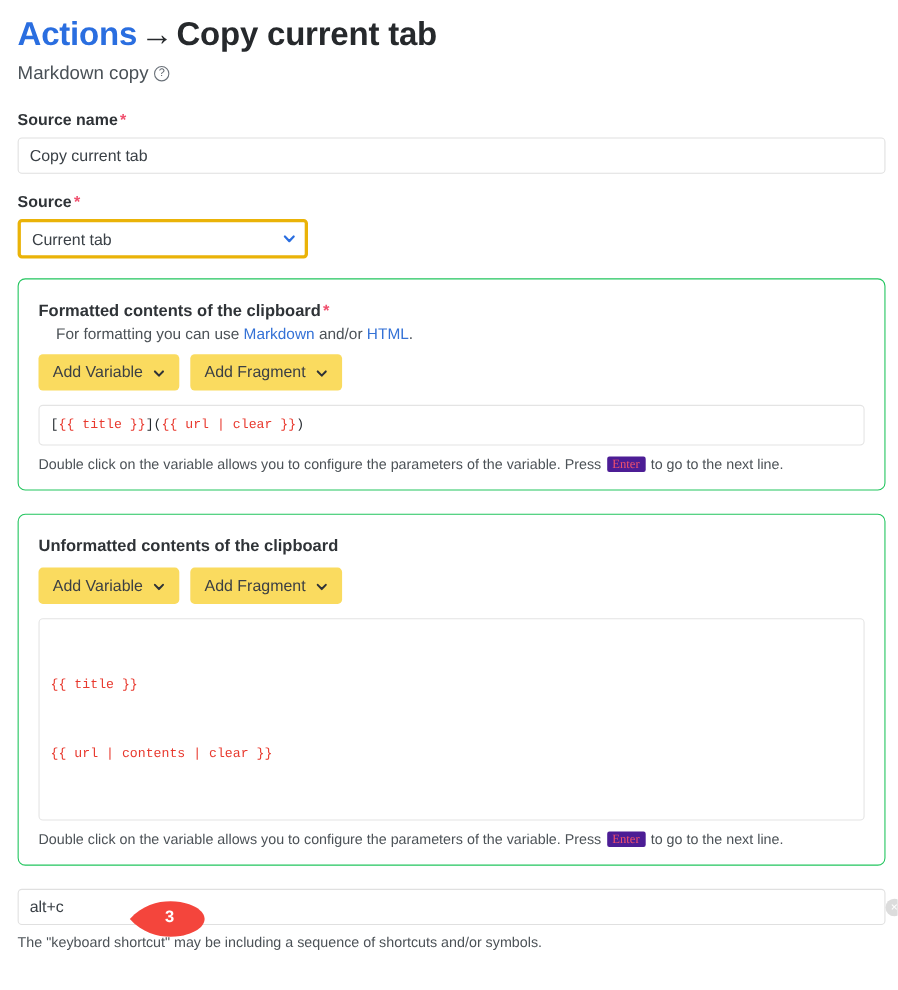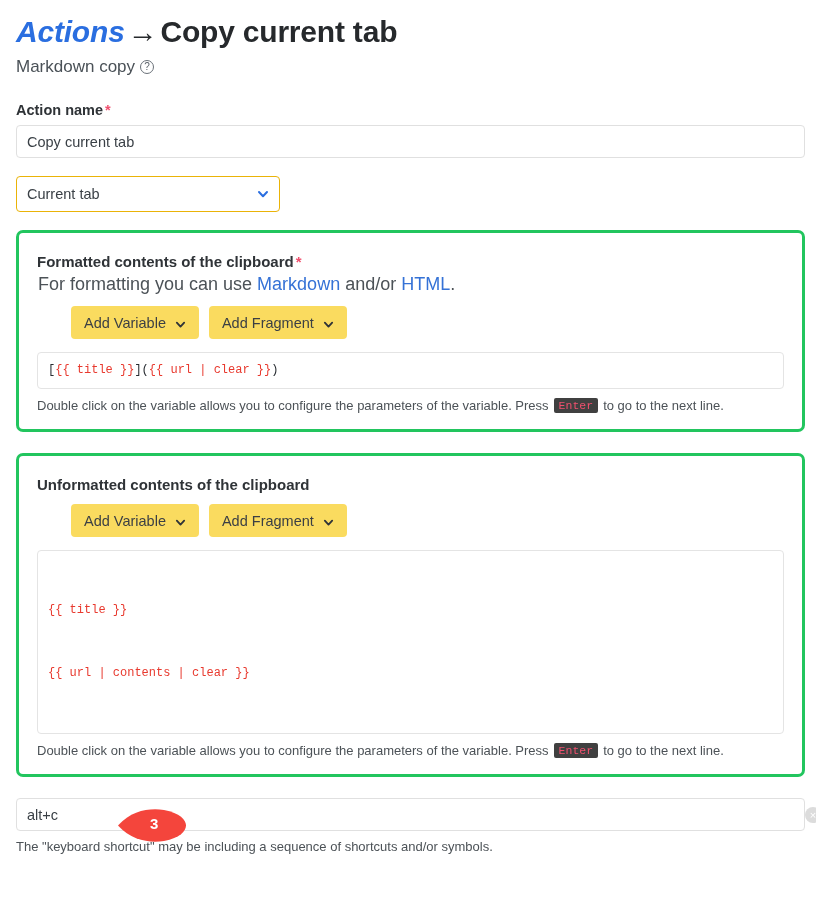--- a/index.html
+++ b/index.html
@@ -28,21 +28,20 @@
     font-weight: bold;
     letter-spacing: -0.2px;
     line-height: 36px;
     margin: 0 0 6px 0;
     white-space: nowrap;
   }
   .page-title .crumb-link {
     color: #2a6ee0;
     text-decoration: none;
     cursor: pointer;
-    font-style: italic;
   }
   .page-title .crumb-arrow {
     color: #26292c;
     font-weight: normal;
     padding: 0 3px;
   }
   .page-title .crumb-current { color: #26292c; }
 
   .subtitle {
     font-size: 17px;
@@ -92,21 +91,21 @@
   .field-block { margin-bottom: 18px; }
 
   .select-wrap {
     position: relative;
     width: 264px;
     height: 36px;
   }
   .select-box {
     width: 264px;
     height: 36px;
-    border: 1px solid #eab308;
+    border: 3px solid #eab308;
     border-radius: 4px;
     background: #fff;
     font-size: 14.5px;
     color: #3a4046;
     padding: 0 34px 0 10px;
     line-height: 34px;
     cursor: pointer;
     white-space: nowrap;
     overflow: hidden;
   }
@@ -114,41 +113,41 @@
     position: absolute;
     right: 11px;
     top: 12px;
     width: 12px; height: 12px;
     pointer-events: none;
   }
   .chev svg { display: block; }
 
   
   .card {
-    border: 3px solid #22c55e;
+    border: 1px solid #22c55e;
     border-radius: 7px;
     background: #fff;
     padding: 20px 18px 16px 18px;
     margin-bottom: 21px;
     width: 789px;
   }
   .card-title {
     font-size: 15px;
     font-weight: bold;
     color: #2f3337;
     margin: 0 0 4px 0;
   }
   .card-sub {
-    font-size: 18px;
+    font-size: 14px;
     color: #4c5257;
-    margin: 0 0 11px 1px;
+    margin: 0 0 11px 16px;
   }
   .card-sub a { color: #3572d6; text-decoration: none; cursor: pointer; }
 
-  .btn-row { display: flex; gap: 10px; margin-bottom: 13px; margin-left: 34px; }
+  .btn-row { display: flex; gap: 10px; margin-bottom: 13px; }
   .btn-yellow {
     background: #fadb5f;
     border: none;
     border-radius: 4px;
     font-family: "Liberation Sans", sans-serif;
     font-size: 14.5px;
     color: #3b3f44;
     padding: 0 13px;
     height: 33px;
     display: flex;
@@ -175,23 +174,23 @@
   .hint {
     font-size: 13px;
     color: #4c5257;
     margin-top: 9px;
     display: flex;
     align-items: center;
     flex-wrap: wrap;
   }
   .kbd {
     display: inline-block;
-    background: #404040;
+    background: #4c1d95;
     color: #f0506e;
-    font-family: Liberation Mono, monospace;
+    font-family: Liberation Serif, serif;
     font-size: 11.5px;
     padding: 1px 5px;
     border-radius: 2px;
     margin: 0 5px;
   }
 
   
   .shortcut-wrap { position: relative; width: 814px; }
   .clear-btn {
     position: absolute;
@@ -239,26 +238,29 @@
     <span class="crumb-link">Actions</span><span class="crumb-arrow">→</span><span class="crumb-current">Copy current tab</span>
   </h1>
 
   <div class="subtitle">
     <span>Markdown copy</span>
     <span class="help-icon">?</span>
   </div>
 
   <div class="field-block">
     <label class="field-label">
-      <span>Action name</span><span class="req">*</span>
+      <span>Source name</span><span class="req">*</span>
     </label>
     <input class="text-input" type="text" value="Copy current tab" style="">
   </div>
 
   <div class="field-block">
+    <label class="field-label">
+      <span>Source</span><span class="req">*</span>
+    </label>
     <div class="select-wrap">
       <div class="select-box">Current tab</div>
       <span class="chev">
         <svg viewBox="0 0 12 12" width="12" height="12">
             <path d="M2 4 L6 8.2 L10 4" fill="none" stroke="#2a6ee0" stroke-width="2" stroke-linecap="round" stroke-linejoin="round"></path>
           </svg>
       </span>
     </div>
   </div>
 

